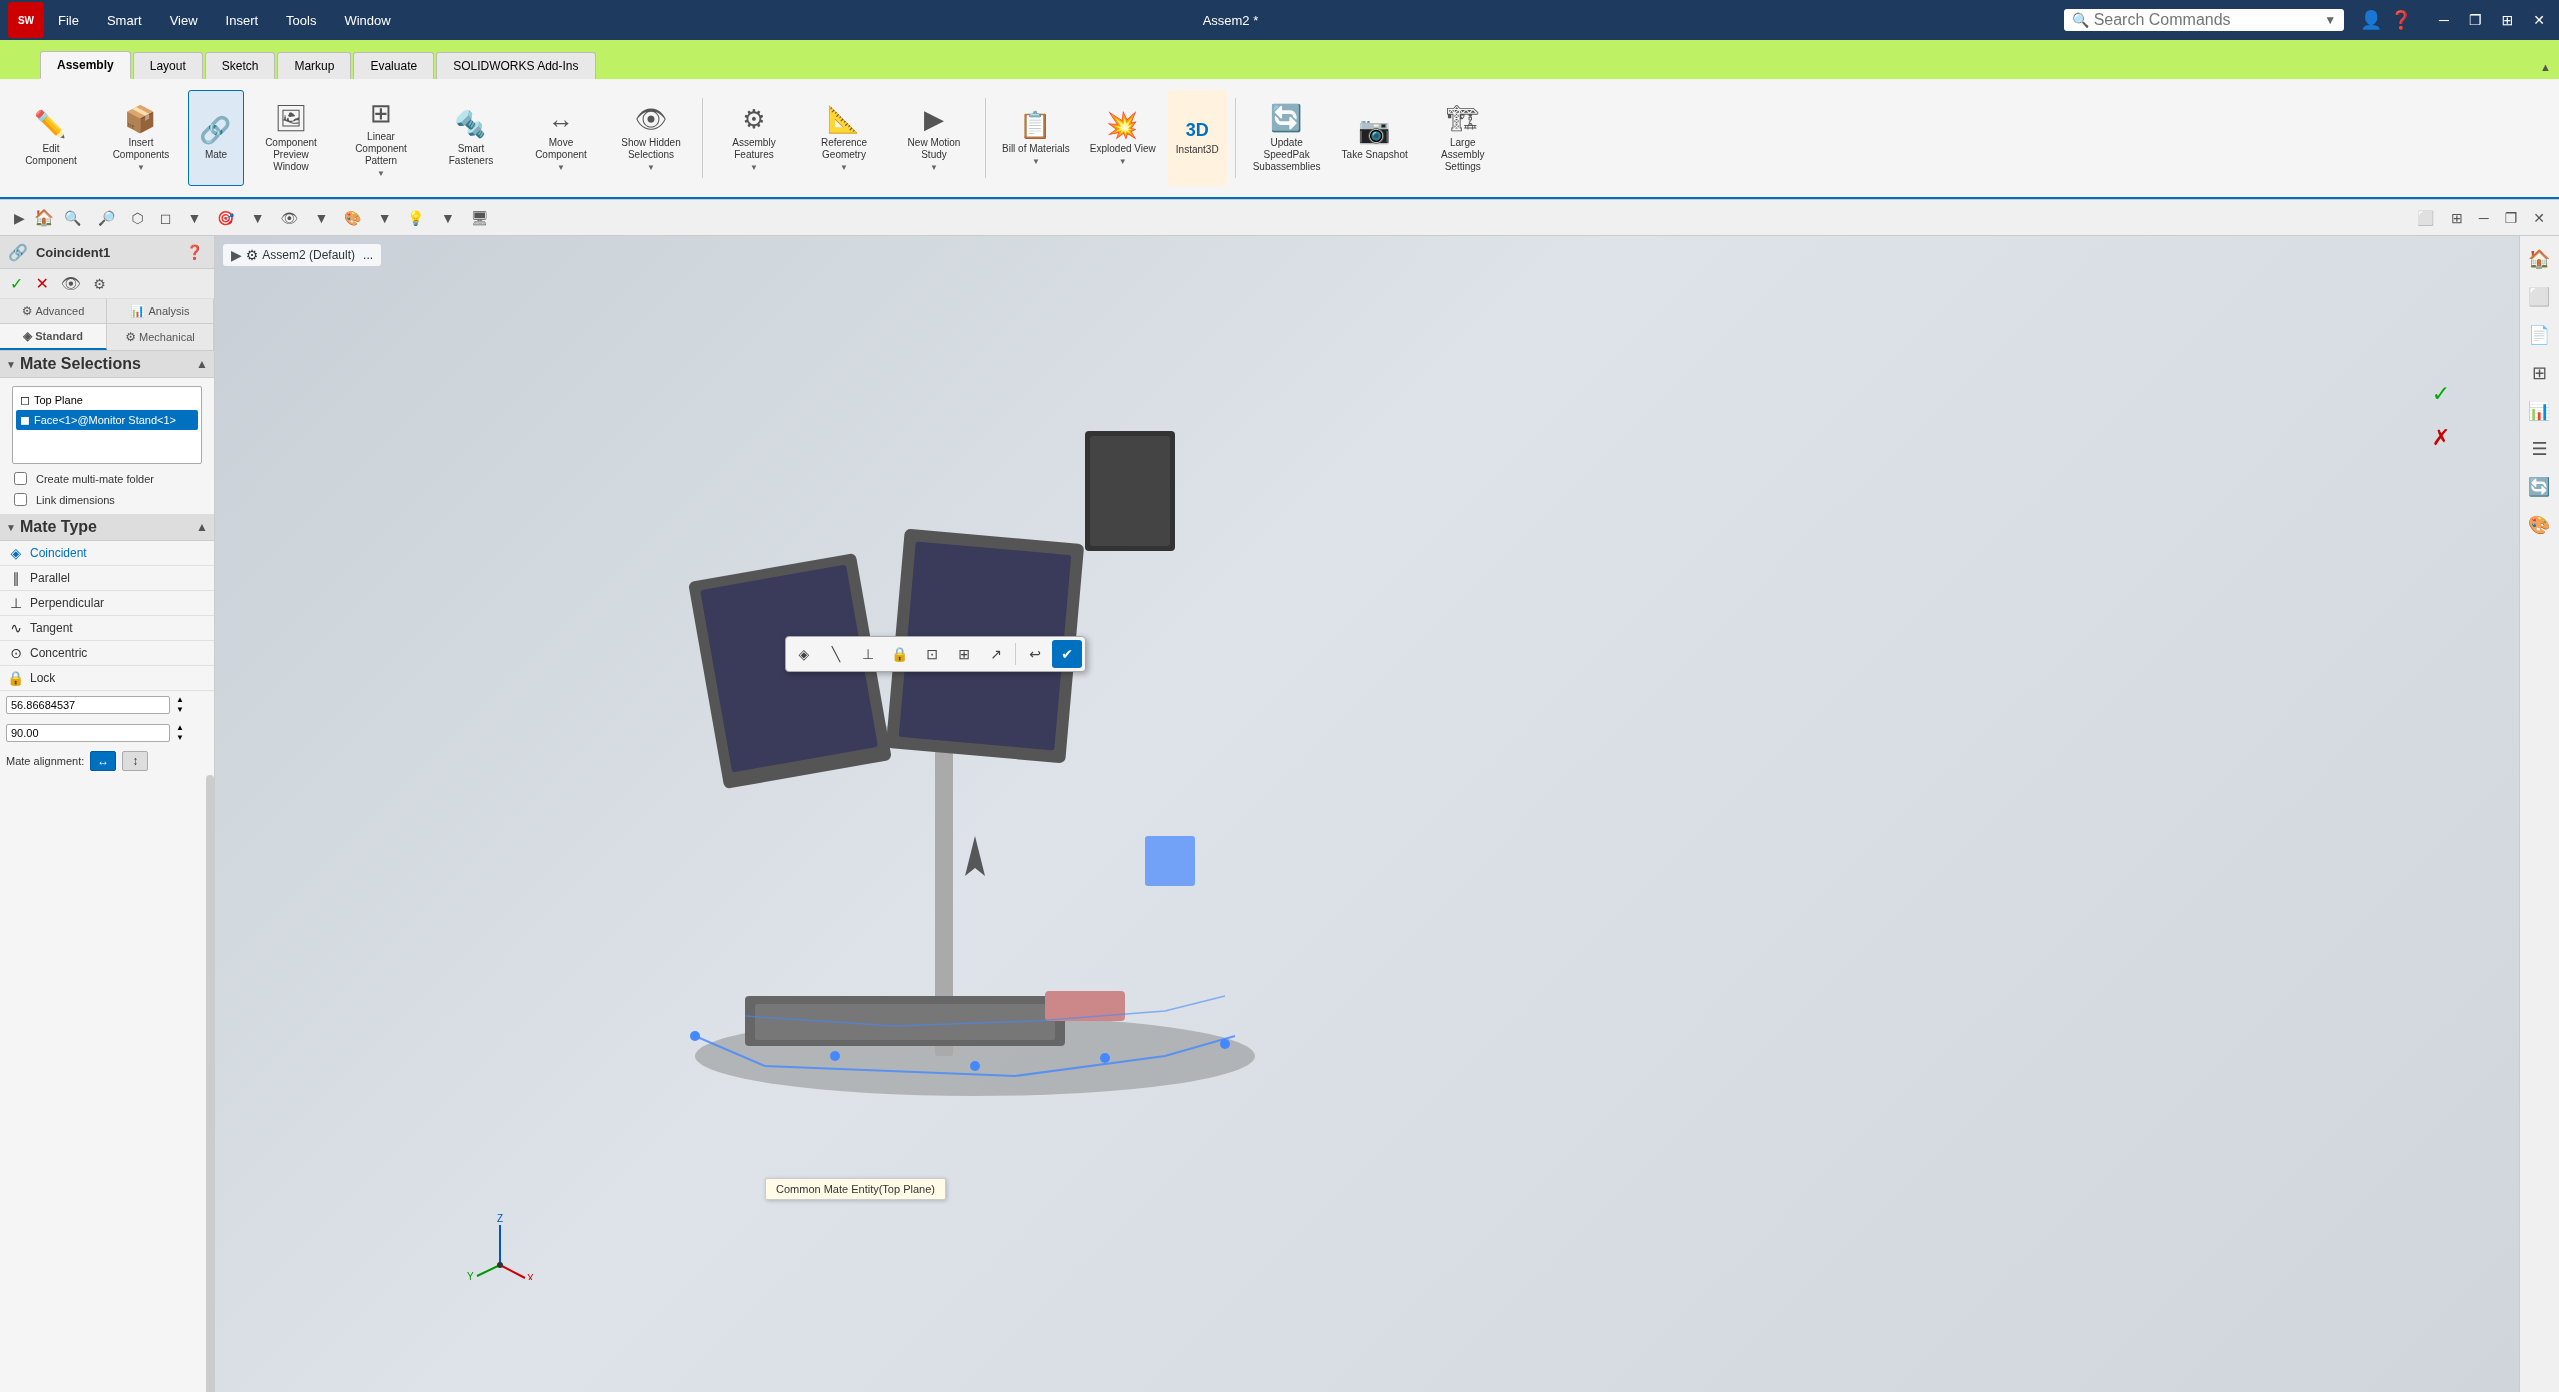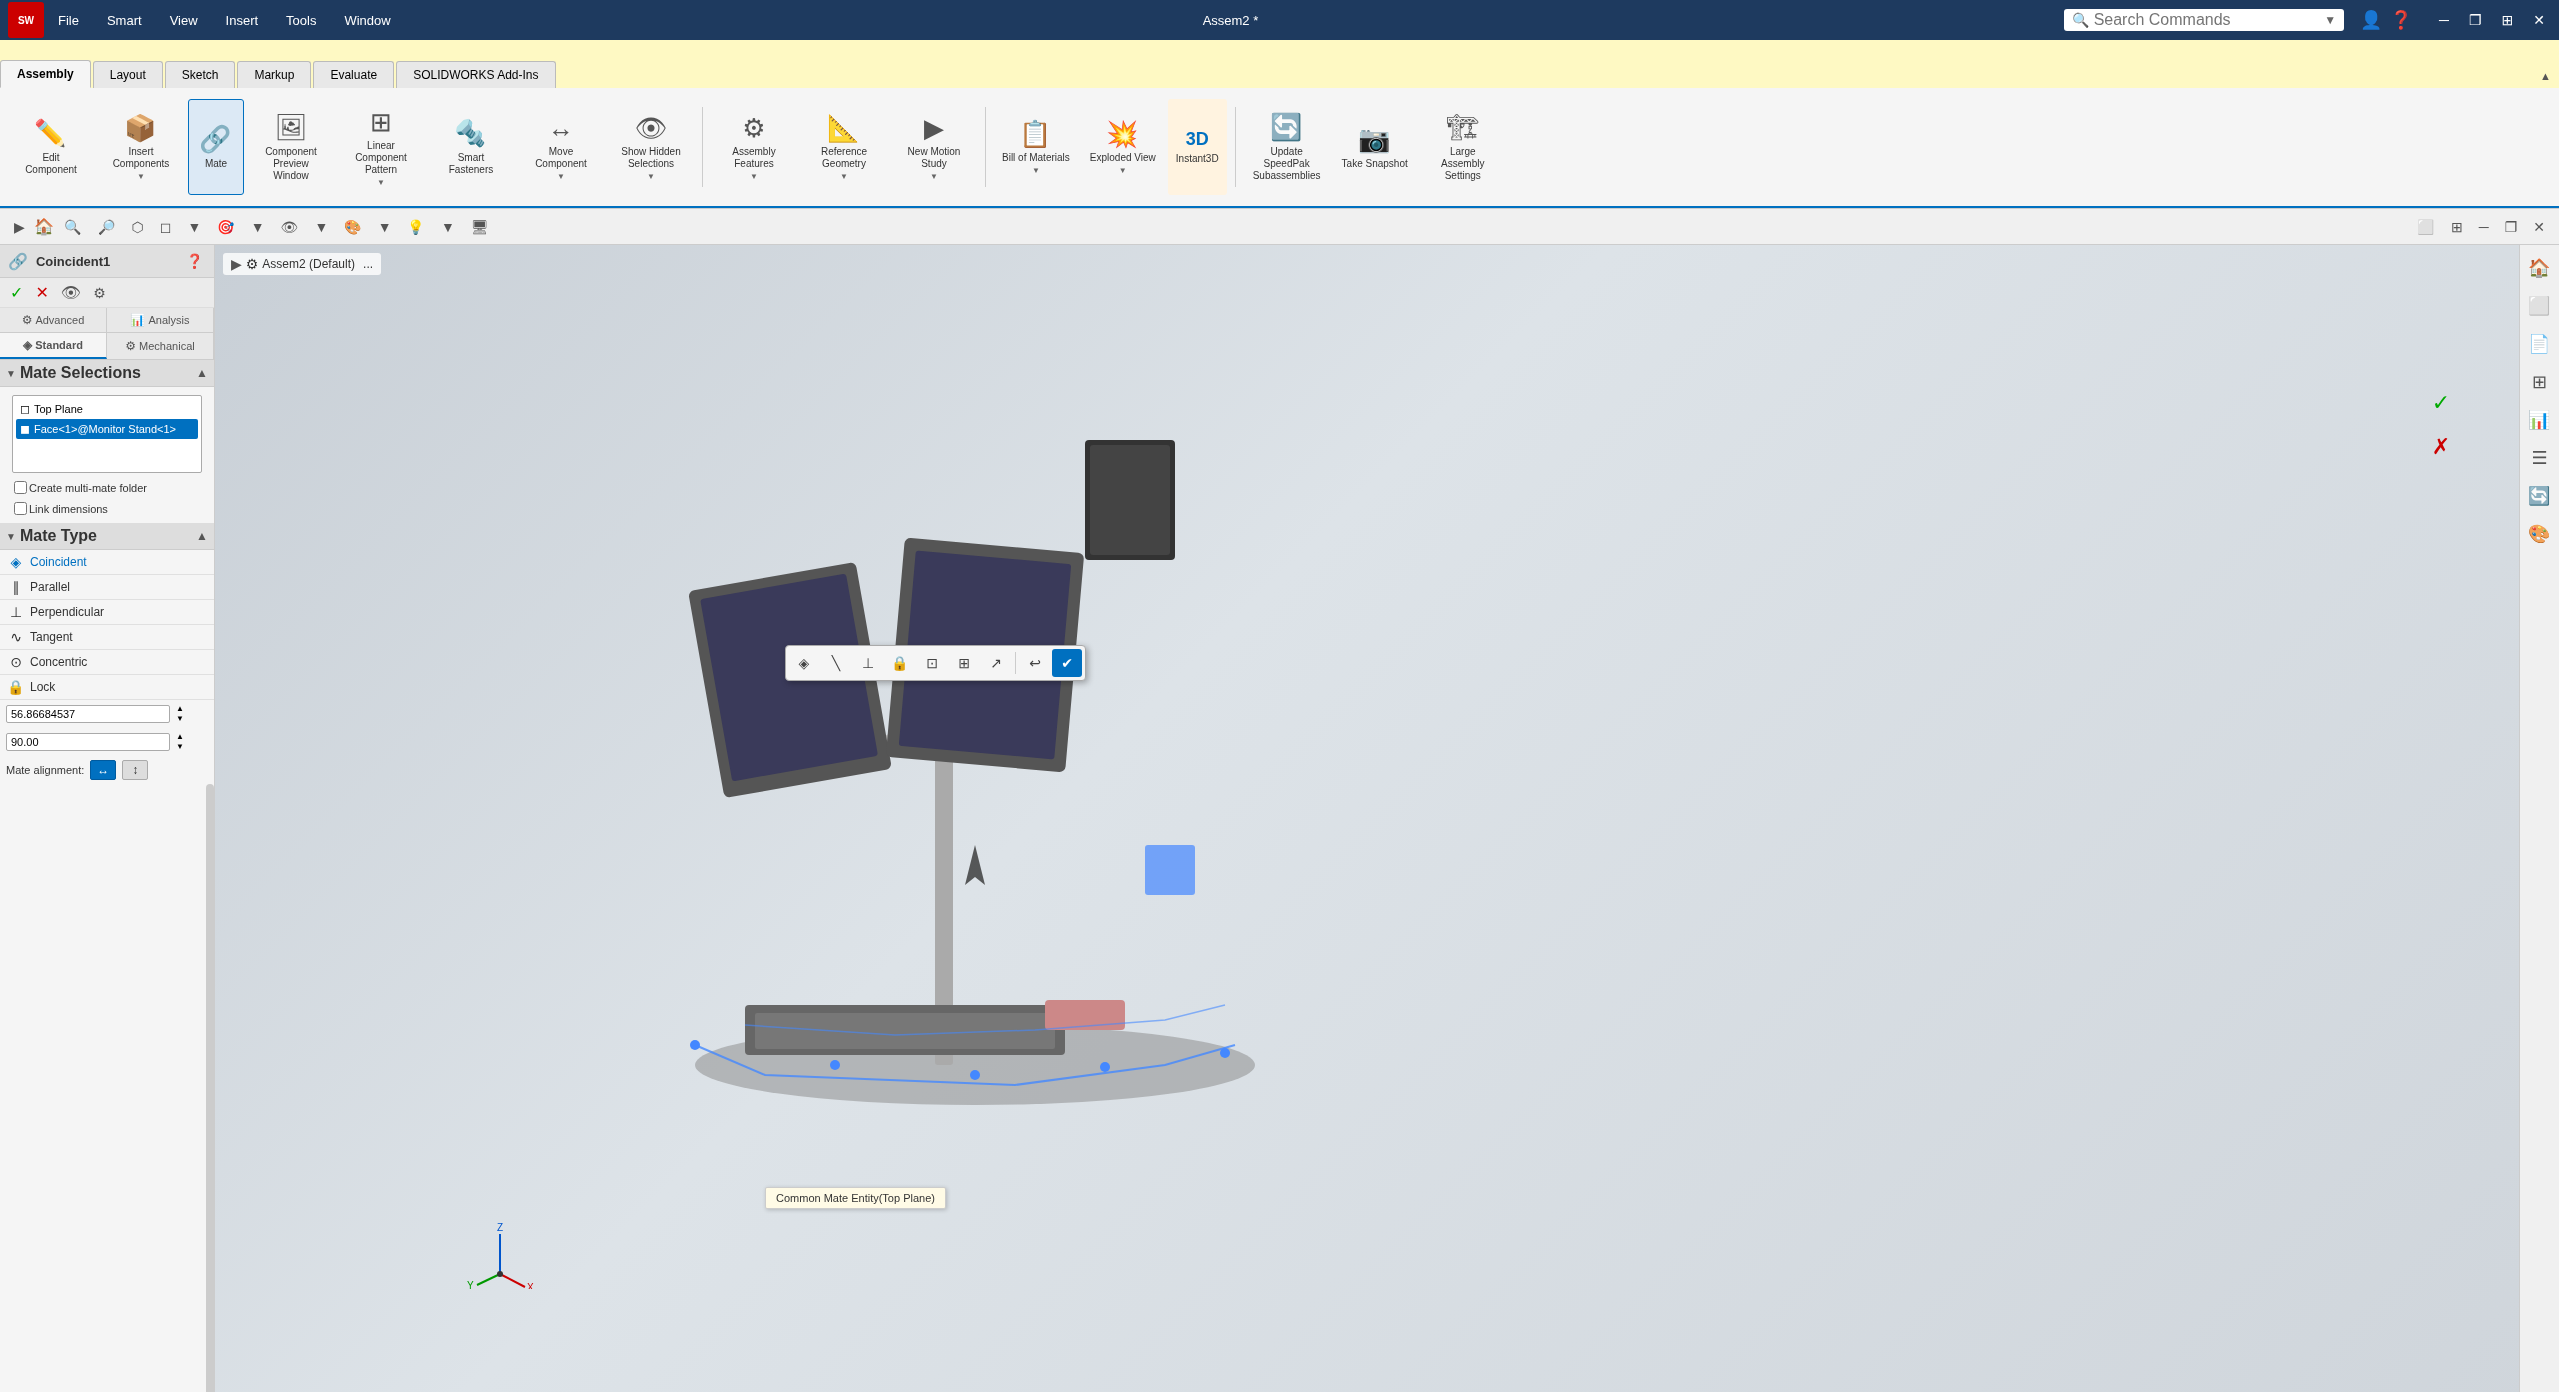--- a/index.html
+++ b/index.html
@@ -13,21 +13,21 @@
     #titlebar .menu-bar { display: flex; gap: 16px; font-size: 13px; }
     #titlebar .menu-bar span { cursor: pointer; padding: 2px 6px; }
     #titlebar .doc-title { margin-left: auto; font-size: 13px; font-weight: 500; }
     #titlebar .search-area { display: flex; align-items: center; background: white; border-radius: 3px; padding: 2px 8px; width: 280px; gap: 4px; }
     #titlebar .search-area input { border: none; outline: none; font-size: 16px; width: 100%; color: #333; }
     #titlebar .win-controls { display: flex; gap: 8px; margin-left: 12px; }
     #titlebar .win-controls span { cursor: pointer; color: white; font-size: 14px; padding: 2px 6px; }
 
     
     #ribbon { background: #e8e8e8; border-bottom: 1px solid #ccc; }
-    #ribbon-tabs { display: flex; background: #fef9c3; height: 48px; align-items: flex-end; }
+    #ribbon-tabs { display: flex; background: #bef264; height: 39px; align-items: flex-end; padding-left: 40px; }
     #ribbon-tabs .tab { padding: 6px 16px; font-size: 12px; cursor: pointer; border-top: 1px solid #bbb; border-right: 1px solid #bbb; border-left: 1px solid #bbb; background: #e8e8e8; margin-right: 2px; border-radius: 3px 3px 0 0; }
     #ribbon-tabs .tab.active { background: #f5f5f5; border-bottom: 1px solid #f5f5f5; font-weight: 600; }
     #ribbon-content { display: flex; align-items: center; padding: 4px 8px; height: 120px; background: #f5f5f5; border-bottom: 2px solid #0070c0; gap: 4px; overflow: hidden; }
     .ribbon-btn { display: flex; flex-direction: column; align-items: center; justify-content: center; padding: 4px 8px; cursor: pointer; border-radius: 3px; min-width: 56px; height: 96px; text-align: center; font-size: 10px; color: #333; line-height: 1.2; gap: 2px; }
     .ribbon-btn .icon { font-size: 26px; color: #555; }
     .ribbon-btn .icon.blue { color: #0070c0; }
     .ribbon-btn .label { font-size: 10px; max-width: 70px; word-wrap: break-word; text-align: center; }
     .ribbon-sep { width: 1px; height: 80px; background: #ccc; margin: 0 4px; }
     .dropdown-arrow { font-size: 8px; color: #666; }
 
@@ -68,21 +68,21 @@
     .collapse-btn { margin-left: auto; font-size: 12px; color: #555; }
 
     
     .selection-box { background: white; border: 1px solid #aaa; margin: 4px 6px; border-radius: 2px; min-height: 30px; padding: 3px; }
     .selection-item { padding: 3px 4px; font-size: 11px; cursor: pointer; border-radius: 2px; display: flex; align-items: center; gap: 4px; }
     .selection-item.selected { background: #0070c0; color: white; }
     .selection-icon { font-size: 12px; }
     .empty-selection { height: 30px; }
 
     
-    .check-row { display: flex; align-items: center; gap: 2px; padding: 4px 8px; font-size: 11px; color: #333; }
+    .check-row { display: flex; align-items: center; gap: 9px; padding: 4px 8px; font-size: 11px; color: #333; }
     .check-row input[type=checkbox] { margin: 0; }
 
     
     .input-row { display: flex; align-items: center; padding: 4px 6px; gap: 4px; }
     .input-row input[type=number] { width: 164px; border: 1px solid #aaa; border-radius: 2px; padding: 2px 4px; font-size: 11px; }
     .spin-btn { display: flex; flex-direction: column; }
     .spin-btn span { font-size: 8px; cursor: pointer; line-height: 10px; padding: 0 2px; }
 
     
     .align-row { display: flex; align-items: center; padding: 4px 6px; gap: 6px; font-size: 11px; color: #333; }

